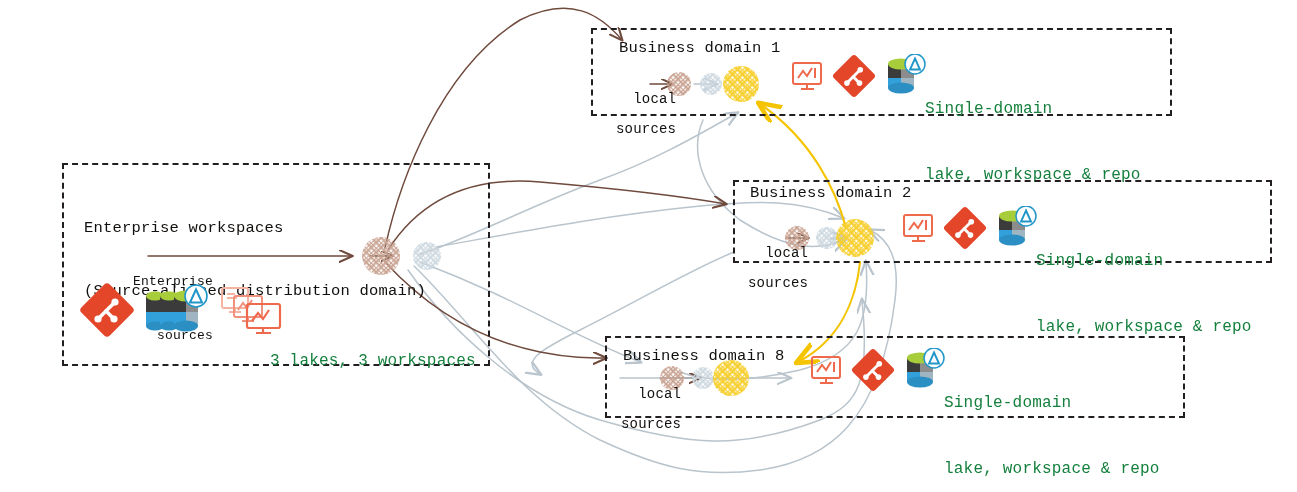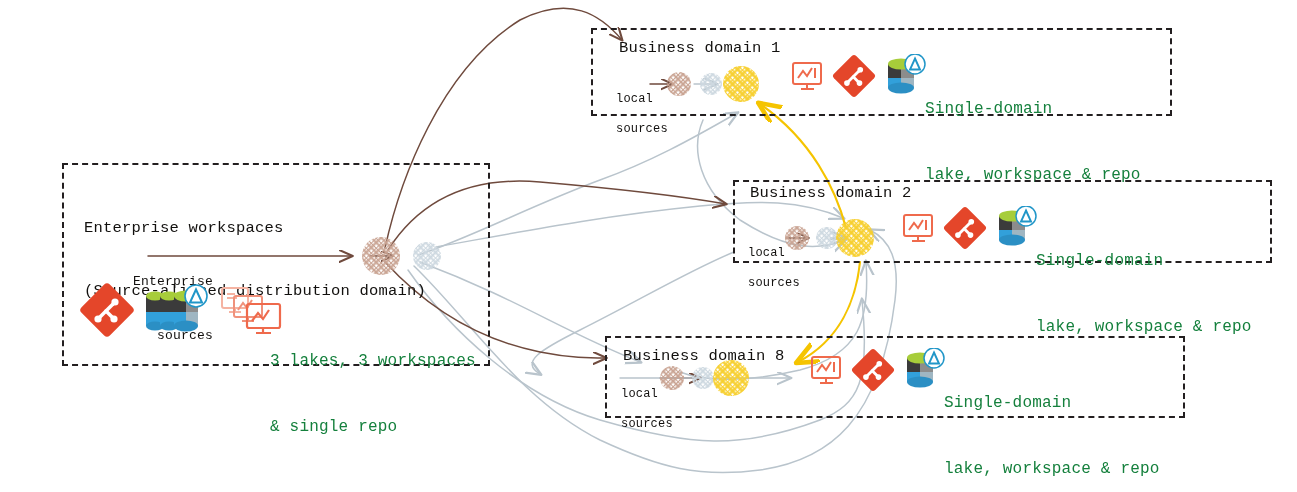--- a/index.html
+++ b/index.html
@@ -4,21 +4,21 @@
 <style>
   html,body{margin:0;padding:0;background:#ffffff;}
   body{width:1297px;height:492px;overflow:hidden;font-family:"DejaVu Sans",sans-serif;}
   #stage{position:relative;width:1297px;height:492px;background:#fff;}
   svg.layer{position:absolute;left:0;top:0;width:1297px;height:492px;overflow:visible;}
   .hand{font-family:Liberation Mono, monospace;font-weight:400;color:#12100e;letter-spacing:.2px;}
   .box{position:absolute;border:2px dashed #231f20;box-sizing:border-box;}
   .ttl{position:absolute;font-size:15.5px;line-height:20px;white-space:pre;color:#12100e;}
   .ttl-ent{font-size:15.5px;line-height:21px;}
   .note{position:absolute;font-size:16px;line-height:22px;white-space:pre;color:#15803d;}
-  .srclbl{position:absolute;font-size:12px;line-height:10px;white-space:pre;color:#12100e;}
+  .srclbl{position:absolute;font-size:14px;line-height:10px;white-space:pre;color:#12100e;text-align:right;}
   .entsrc{position:absolute;font-size:13px;line-height:18px;white-space:pre;color:#12100e;}
   .icons{position:absolute;display:flex;align-items:center;}
 </style>
 </head>
 <body>
 
 <div id="stage">
 
   <svg class="layer" viewBox="0 0 1297 492">
     <defs>
@@ -167,21 +167,20 @@
       <g fill="none" stroke="#ef6a4c" stroke-width="2.2">
         <rect x="28" y="22" width="33" height="24" rx="2"></rect>
           <path d="M37,51 h15 M44,46 v5"></path>
         <path d="M33,39 l6,-8 l5,6 l6,-9"></path>
       </g>
     </svg>
   </div>
 
   <div class="note hand" style="left:270px;top:306px;">
     <div>3 lakes, 3 workspaces</div>
-    <div>&amp; single repo</div>
   </div>
 
   <div class="box" style="left:591px;top:28px;width:581px;height:88px;"></div>
   <div class="ttl hand" style="left:619px;top:38px;">Business domain 1</div>
   <div class="srclbl hand" style="left:616px;top:74px;">
     <div>local</div>
     <div>sources</div>
   </div>
   <div class="icons" style="left:791px;top:54px;gap:8px;">
     <svg width="33" height="33" viewBox="0 0 33 33">

